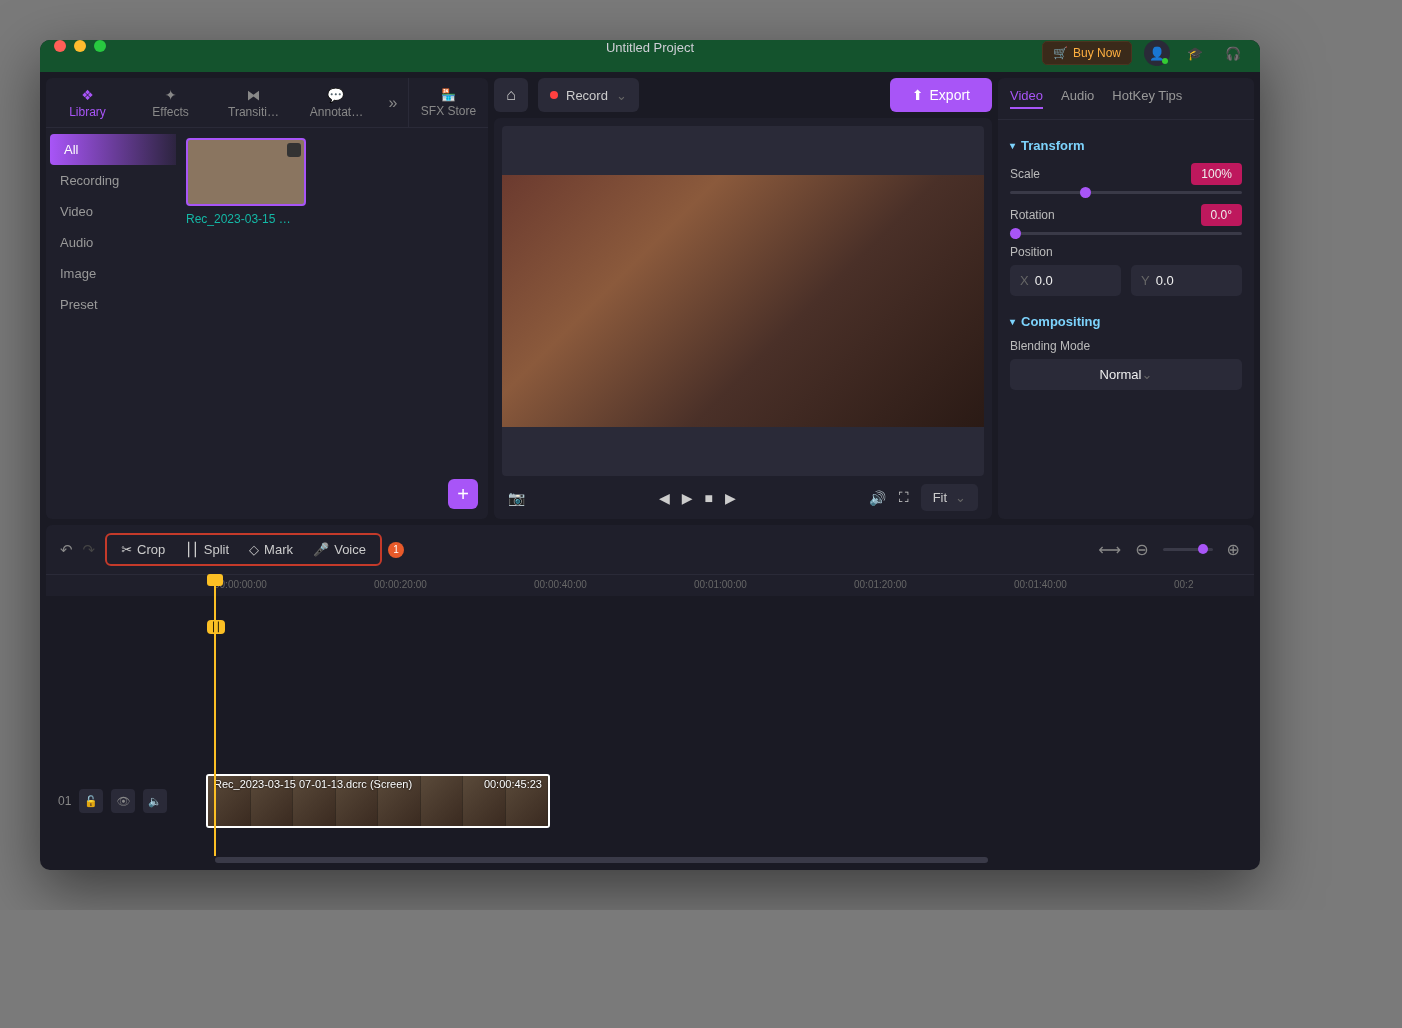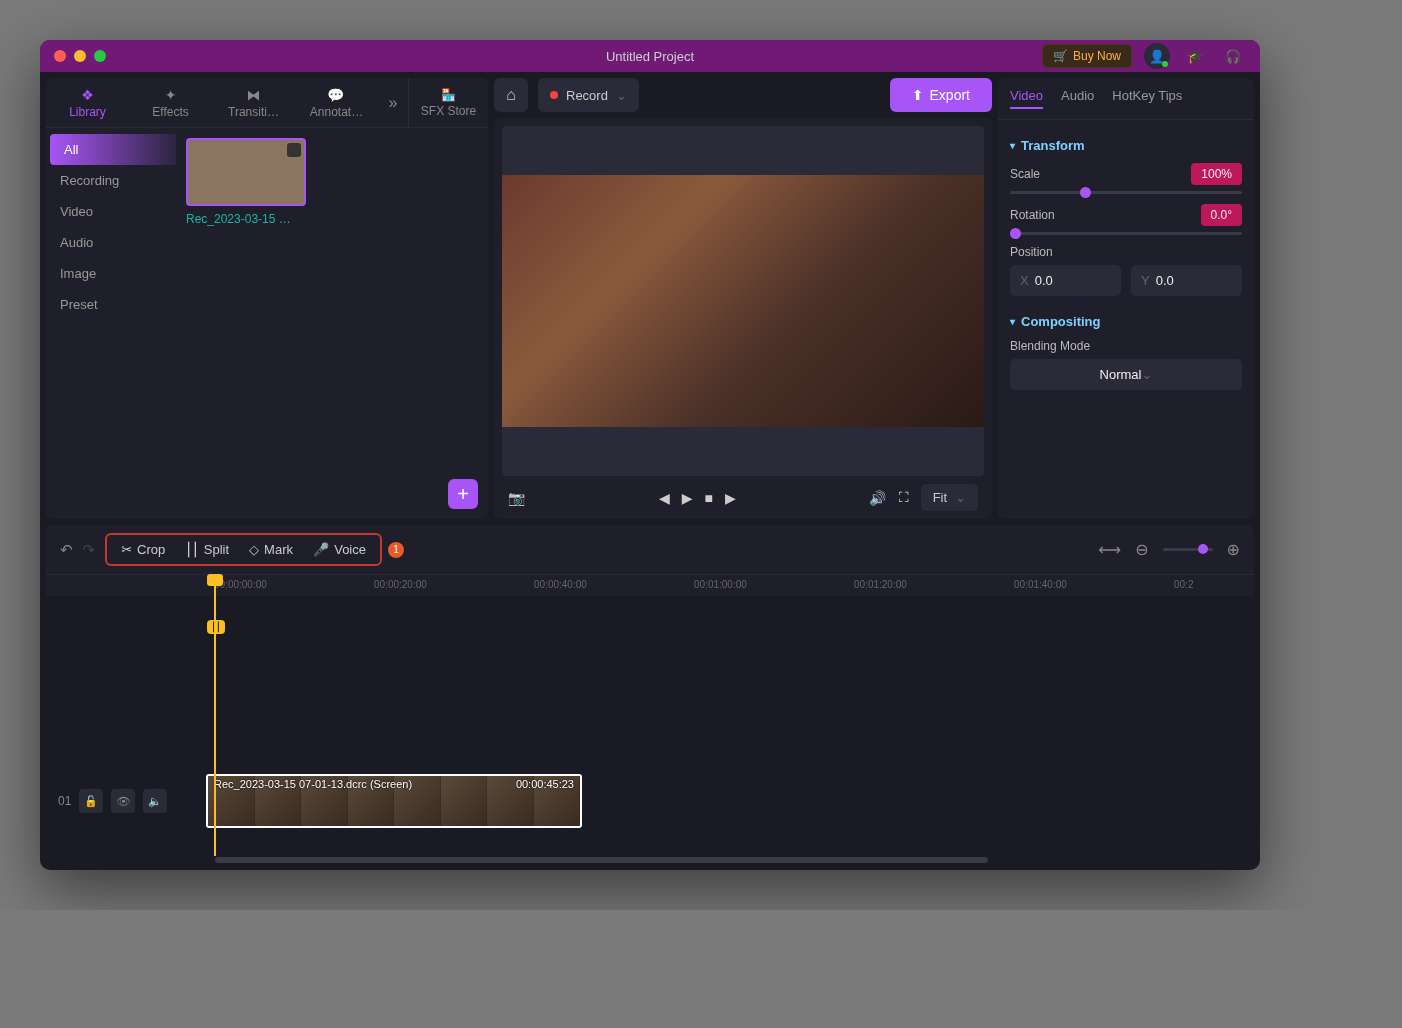--- a/index.html
+++ b/index.html
@@ -1,18 +1,18 @@
 <!DOCTYPE html>
 <html><head>
 <meta charset="utf-8">
 <style>
 * { margin: 0; padding: 0; box-sizing: border-box; font-family: -apple-system, BlinkMacSystemFont, "Segoe UI", sans-serif; }
 body { background: #7a7a7a; padding: 40px; }
 .window { width: 1220px; height: 830px; background: #1a1a24; border-radius: 10px; overflow: hidden; box-shadow: 0 20px 60px rgba(0,0,0,0.5); display: flex; flex-direction: column; }
-.titlebar { height: 32px; display: flex; align-items: center; padding: 0 14px; position: relative; background: #701a75; }
+.titlebar { height: 32px; display: flex; align-items: flex-start; padding: 0 14px; position: relative; background: #14532d; }
 .traffic { display: flex; gap: 8px; }
 .dot { width: 12px; height: 12px; border-radius: 50%; }
 .dot.red { background: #ff5f57; } .dot.yellow { background: #febc2e; } .dot.green { background: #28c840; }
 .title { position: absolute; left: 50%; transform: translateX(-50%); color: #cfcfd6; font-size: 13px; }
 .titlebar-right { margin-left: auto; display: flex; align-items: center; gap: 12px; }
 .buy-btn { background: #3a2a1a; color: #ffb040; border: 1px solid #4a3520; padding: 4px 10px; border-radius: 5px; font-size: 12px; display: flex; align-items: center; gap: 5px; }
 .icon-btn-top { width: 26px; height: 26px; border-radius: 50%; background: #2a2a38; color: #aaa; display: flex; align-items: center; justify-content: center; font-size: 13px; position: relative; }
 .icon-btn-top .online { position: absolute; width: 6px; height: 6px; background: #3c3; border-radius: 50%; bottom: 2px; right: 2px; }
 
 .main-row { display: flex; flex: 1; min-height: 0; gap: 6px; padding: 6px; }
@@ -85,21 +85,21 @@
 
 .ruler { height: 22px; position: relative; color: #666; font-size: 10px; border-top: 1px solid #2a2a38; }
 .ruler span { position: absolute; top: 4px; }
 .tl-body { flex: 1; position: relative; background: #1a1a24; min-height: 260px; }
 .playhead { position: absolute; left: 168px; top: -22px; bottom: 0; width: 2px; background: #fbbf24; z-index: 5; }
 .playhead::before { content:""; position:absolute; top:0; left:-7px; width:16px; height:12px; background:#fbbf24; border-radius:3px; }
 .split-marker { position: absolute; left: 161px; top: 24px; width: 18px; height: 14px; background: #fbbf24; border-radius: 4px; display:flex; align-items:center; justify-content:center; color:#000; font-size:9px; z-index:6; }
 .track-row { position: absolute; bottom: 28px; left: 0; right: 0; height: 54px; display: flex; align-items: center; }
 .track-h { width: 160px; display: flex; align-items: center; gap: 8px; padding: 0 12px; color: #888; font-size: 12px; }
 .track-ic { width: 24px; height: 24px; background: #2a2a38; border-radius: 4px; display: flex; align-items: center; justify-content: center; font-size: 11px; }
-.clip { height: 54px; background: linear-gradient(180deg, #4a8a5a 0%, #2a5a3a 100%); border: 2px solid #fff; border-radius: 3px; width: 376px; position: relative; overflow: hidden; }
+.clip { height: 54px; background: linear-gradient(180deg, #4a8a5a 0%, #2a5a3a 100%); border: 2px solid #fff; border-radius: 3px; width: 344px; position: relative; overflow: hidden; }
 .clip-strip { display:flex; height:100%; }
 .clip-strip div { flex:1; background: linear-gradient(135deg,#5a4a3a,#3a2a20); border-right:1px solid rgba(0,0,0,0.3); }
 .clip-label { position: absolute; top: 2px; left: 6px; color: #fff; font-size: 11px; z-index:2; text-shadow:0 0 2px #000; }
 .clip-dur { position: absolute; top: 2px; right: 6px; color: #fff; font-size: 11px; z-index:2; text-shadow:0 0 2px #000; }
 .tl-scroll { height: 8px; background: #1a1a24; position: relative; }
 .tl-scroll-t { position: absolute; left: 14%; width: 64%; height: 6px; top: 1px; background: #3a3a48; border-radius: 3px; }
 </style>
 </head>
 <body>
 

